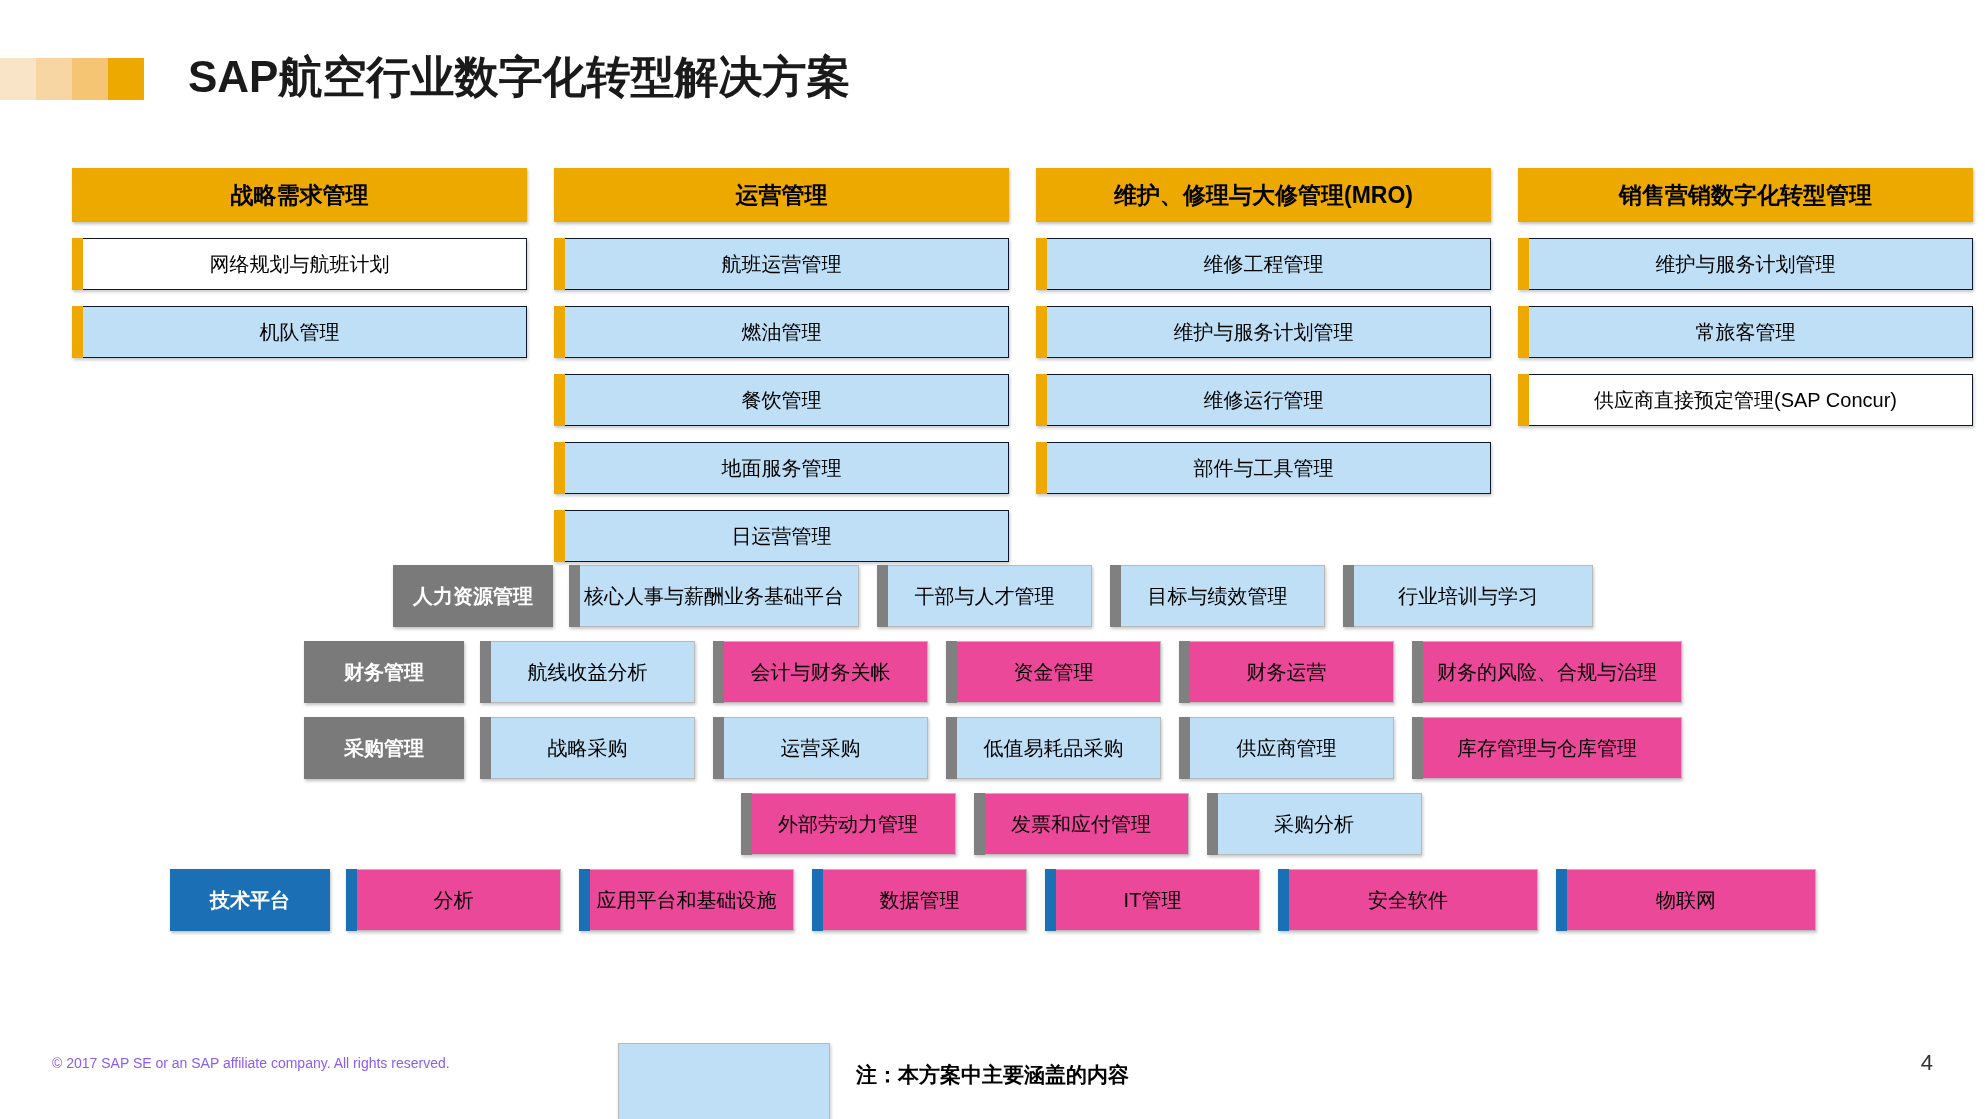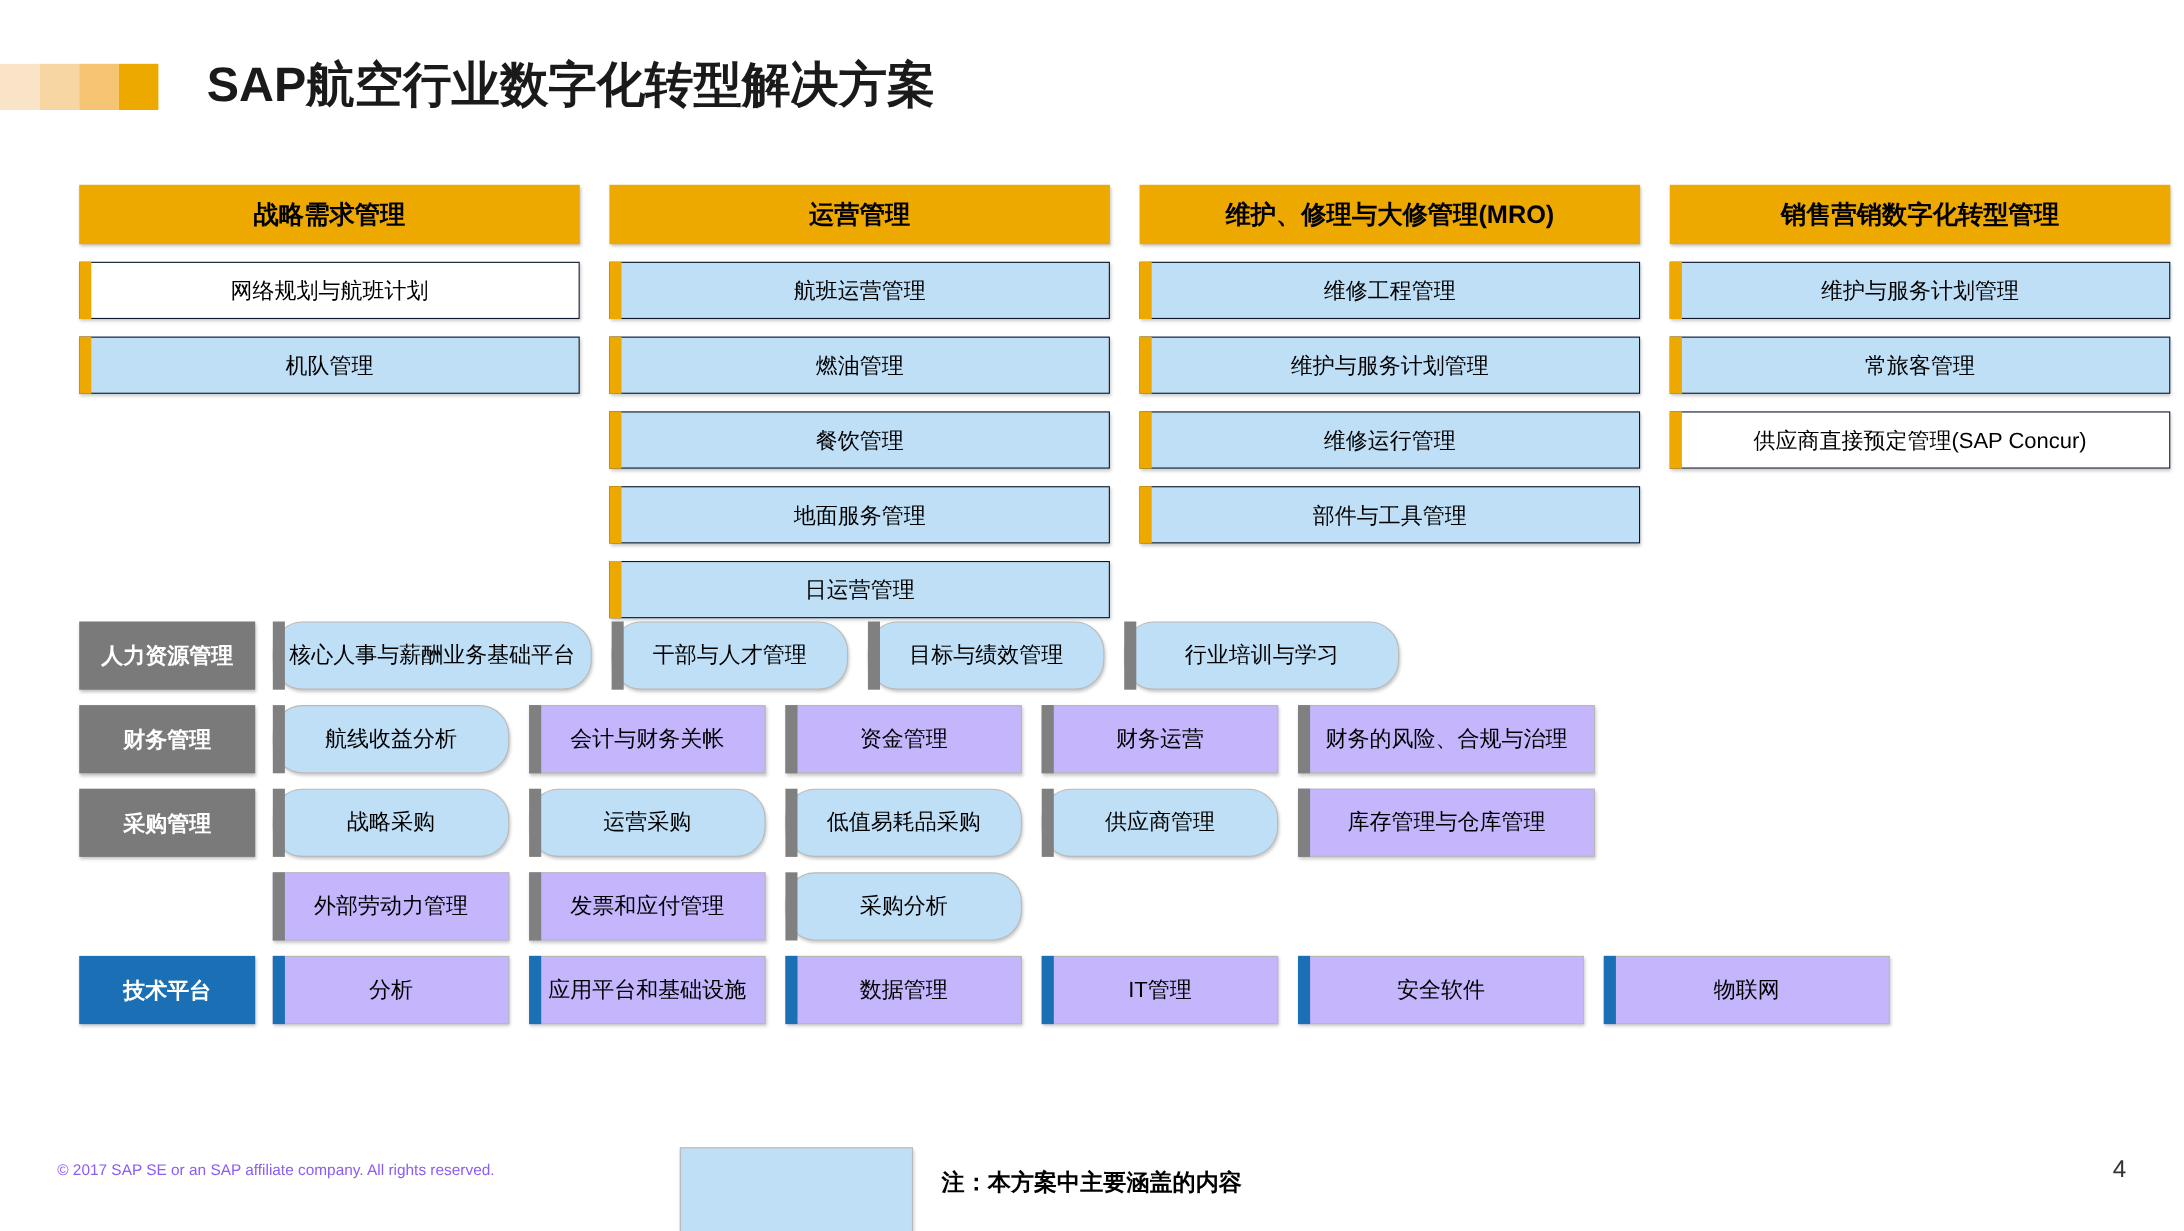--- a/index.html
+++ b/index.html
@@ -49,21 +49,21 @@
   .cell .bar{
     position:absolute;left:-1px;top:-1px;bottom:-1px;width:11px;
   }
   .cell.blue{background:#bfdff6;}
   .cell.white{background:#ffffff;}
   .bar.orange{background:#eda900;}
   .bar.gray{background:#808080;}
   .bar.dblue{background:#1a6fb5;}
   
   #rows{position:absolute;left:72px;top:565px;width:1860px;}
-  .hrow{display:flex;align-items:flex-start;margin-bottom:14px;}
+  .hrow{display:flex;align-items:flex-start;margin-bottom:14px;justify-content:center;}
   .row-label{
     width:160px;height:62px;flex:0 0 160px;
     display:flex;align-items:center;justify-content:center;
     font-size:20px;font-weight:bold;color:#fff;
     box-shadow:1px 2px 3px rgba(0,0,0,0.25);
     margin-right:16px;text-align:center;
   }
   .row-label.gray{background:#7a7a7a;}
   .row-label.blue{background:#1a6fb5;}
   .row-label.empty{background:transparent;box-shadow:none;}
@@ -71,22 +71,22 @@
   .rcell{
     position:relative;height:62px;
     display:flex;align-items:center;justify-content:center;
     font-size:20px;color:#000;
     border:1px solid #b9b9b9;
     box-shadow:1px 2px 3px rgba(0,0,0,0.22);
     box-sizing:border-box;margin-right:18px;
     text-align:center;padding:0 10px;line-height:1.15;
   }
   .rcell .bar{position:absolute;left:-1px;top:-1px;bottom:-1px;width:11px;}
-  .rcell.blue{background:#bfdff6;border-radius:27px;}
-  .rcell.white{background:#c4b5fd;}
+  .rcell.blue{background:#bfdff6;}
+  .rcell.white{background:#ec4899;}
   
   #copyright{
     position:absolute;left:52px;top:1055px;
     font-size:14px;color:#8b5cf6;
   }
   #legend{
     position:absolute;left:618px;top:1043px;
     display:flex;align-items:flex-start;
   }
   #legend-swatch{

